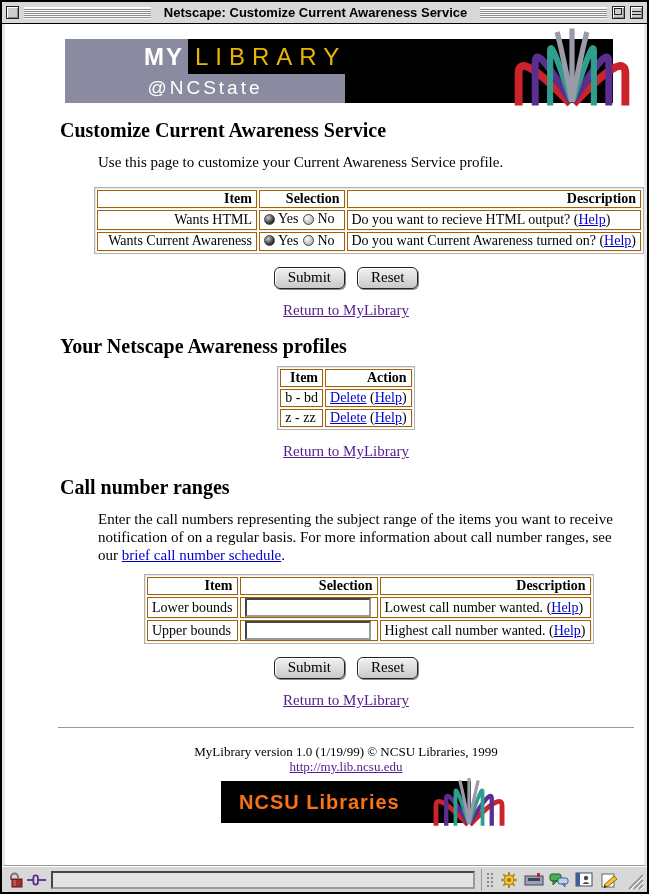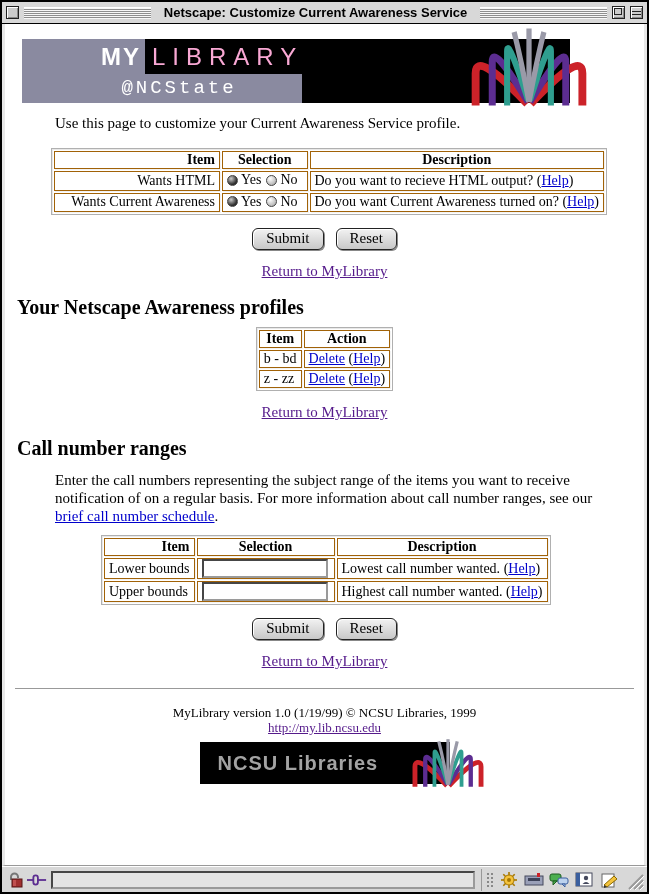--- a/index.html
+++ b/index.html
@@ -31,57 +31,58 @@
   .title-text {
     flex:0 0 auto; font-family:"Liberation Sans", sans-serif; font-weight:bold;
     font-size:13px; padding:0 8px; white-space:nowrap;
   }
 
   
   .content {
     height:842px; background:#fff; overflow:hidden;
     border-left:3px solid #e8e8e8; border-right:3px solid #e8e8e8; border-bottom:1px solid #999;
     position:relative;
+    padding-left:43px;
   }
 
   
   .banner { position:relative; margin:15px 0 0 17px; width:548px; height:64px; background:#000; }
   .grayband1 { position:absolute; left:0; top:0; width:123px; height:35px; background:#8a8aa0; }
   .grayband2 { position:absolute; left:0; top:35px; width:280px; height:29px; background:#8a8aa0; }
   .brand-my {
     position:absolute; left:0; top:4px; width:119px; text-align:right;
     color:#fff; font-family:"Liberation Sans", sans-serif; font-weight:bold;
     font-size:24px; letter-spacing:2px;
   }
   .brand-library {
-    position:absolute; left:130px; top:4px; color:#f9a8d4;
+    position:absolute; left:130px; top:4px; color:#eab308;
     font-family:"Liberation Sans", sans-serif; font-size:24px; letter-spacing:7px; font-weight:normal;
   }
   .brand-ncstate {
-    position:absolute; left:17px; top:38px; width:280px; text-align:center; color:#fff;
-    font-family:Liberation Mono, monospace; font-size:19px; letter-spacing:3px;
+    position:absolute; left:0; top:38px; width:280px; text-align:center; color:#fff;
+    font-family:Liberation Sans, sans-serif; font-size:19px; letter-spacing:3px;
   }
   .banner-logo { position:absolute; right:-34px; top:-14px; width:150px; height:84px; }
 
   
   h2.sec { font-size:20px; font-weight:bold; margin:16px 0 0 12px; }
   .para { font-size:15px; line-height:18px; margin:11px 30px 0 50px; max-width:540px; }
 
   a { text-decoration:underline; }
   a.blue { color:#0000cc; }
   a.purple { color:#551a8b; }
   .pre { white-space:pre; }
 
   
   table.nt { border-collapse:separate; border-spacing:2px; border:1px solid #b0b0b0; box-shadow:1px 1px 0 #e8e8e8 inset; }
   table.nt td, table.nt th {
     border:1px solid #a16207; box-shadow:1px 1px 0 #f2f2f2;
     font-size:14px; padding:0 4px; height:17px; white-space:nowrap;
   }
-  table.nt th { text-align:center; font-weight:bold; }
+  table.nt th { text-align:right; font-weight:bold; }
   .t1 { margin:16px 0 0 46px; }
   .t1 .c-item { width:166px; text-align:right; }
   .t1 th.c-item { text-align:right; }
   .t1 .c-sel { width:60px; }
   .t1 .c-desc { width:282px; }
   .t2 { margin:8px auto 0 auto; }
   .t2 .c-item { width:42px; }
   .t2 .c-act { width:72px; }
   .t3 { margin:10px 0 0 96px; }
   .t3 .c-item { width:76px; }
@@ -114,21 +115,21 @@
     box-shadow:inset 1px 1px 0 #fff, 1px 1px 0 #888;
   }
   .linkrow { text-align:center; margin-top:13px; font-size:15px; }
 
   hr.rule { margin:18px 10px 0 10px; border:none; border-top:1px solid #999; border-bottom:1px solid #fff; }
 
   
   .foot-lines { text-align:center; margin-top:15px; font-size:13px; line-height:15px; }
   .foot-logo { position:relative; width:250px; height:42px; background:#000; margin:7px auto 0 auto; }
   .foot-logo-text {
-    color:#a3a3a3; font-family:"Liberation Sans", sans-serif; font-weight:bold;
+    color:#f97316; font-family:"Liberation Sans", sans-serif; font-weight:bold;
     font-size:20px; line-height:42px; padding-left:18px; letter-spacing:1px;
   }
   .foot-logo-svg { position:absolute; right:-42px; top:-5px; width:88px; height:52px; }
 
   
   .statusbar {
     height:26px; background:#d8d8d8; display:flex; align-items:center;
     border-top:1px solid #fff; padding:2px 2px 2px 3px; gap:2px;
   }
   .sb-icon { flex:0 0 auto; width:20px; height:18px; display:flex; align-items:center; justify-content:center; }
@@ -181,20 +182,21 @@
       <div class="grayband1"></div>
       <div class="grayband2"></div>
       <div class="brand-my">MY</div>
       <div class="brand-library">LIBRARY</div>
       <div class="brand-ncstate">@NCState</div>
       <svg class="banner-logo" viewBox="0 0 150 96">
         <use href="#ncsu-fan"></use>
       </svg>
     </div>
 
+    <h2 class="sec">Customize Current Awareness Service</h2>
     <p class="para">Use this page to customize your Current Awareness Service profile.</p>
 
     <table class="nt t1">
       <tbody>
           <tr>
         <th class="c-item">Item</th>
         <th class="c-sel">Selection</th>
         <th class="c-desc">Description</th>
       </tr>
       <tr>

